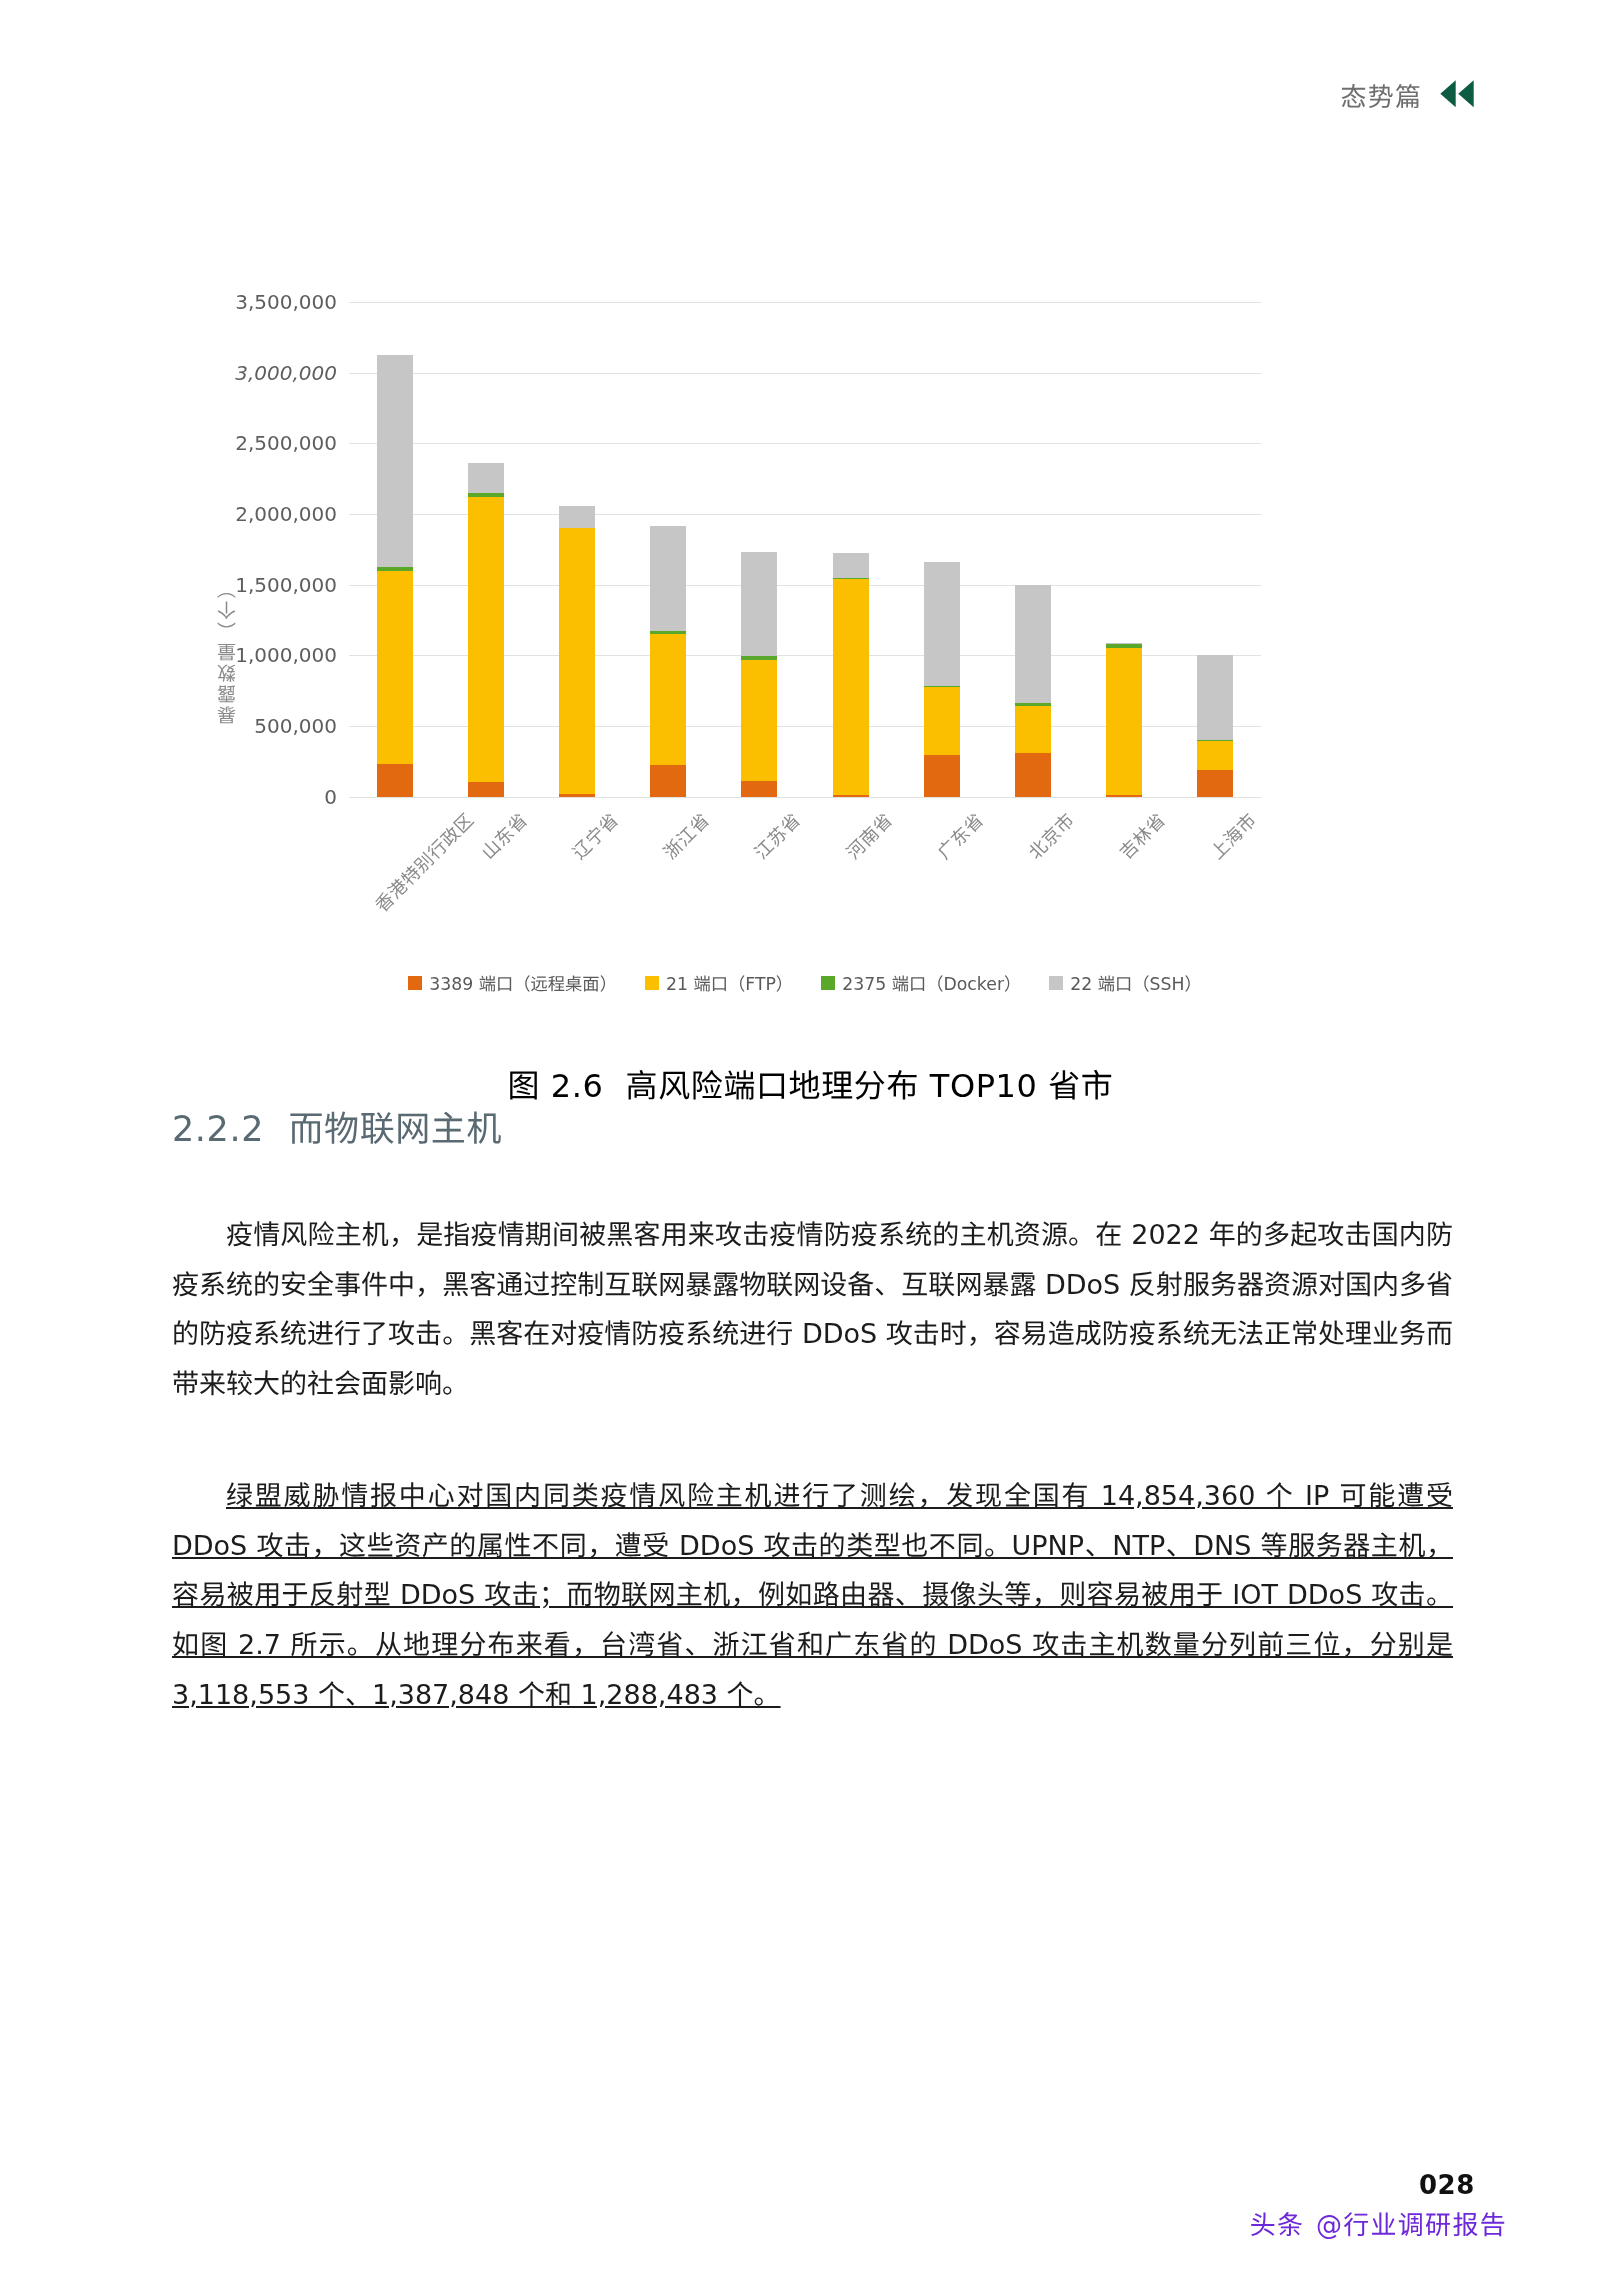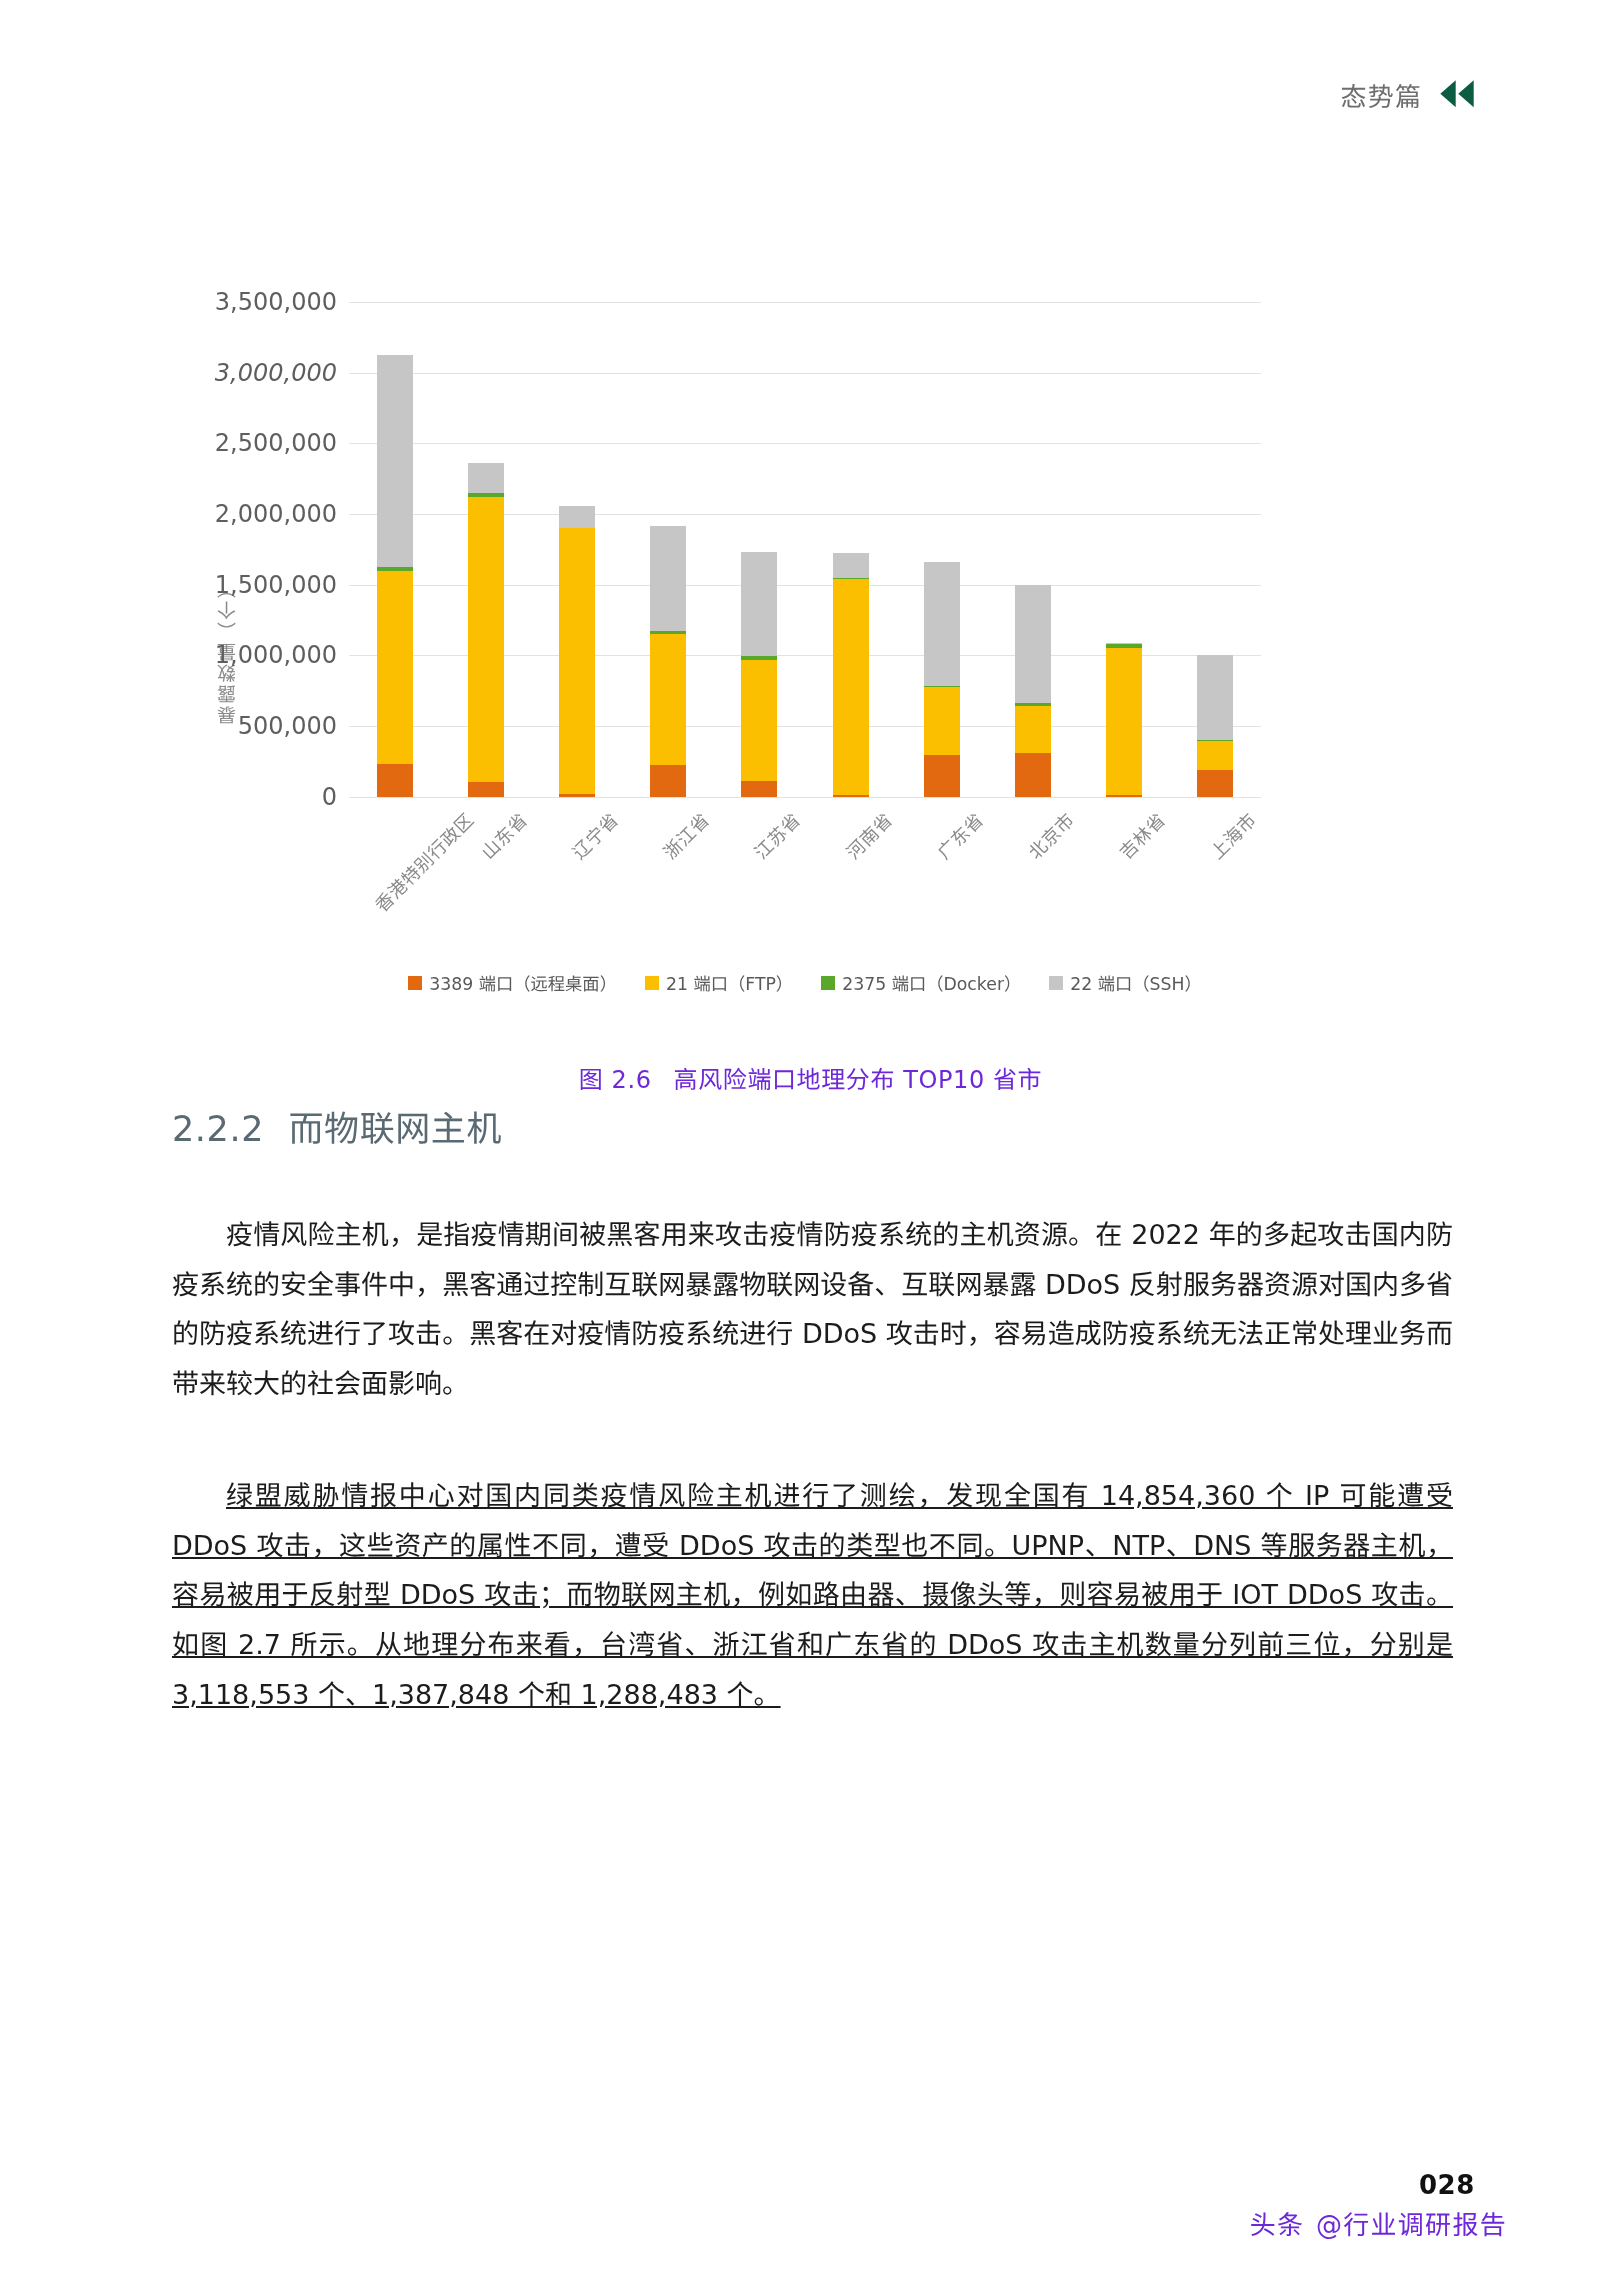--- a/index.html
+++ b/index.html
@@ -40,21 +40,21 @@
   .plot{
     position:absolute;left:181px;top:0px;
     width:912px;height:495px;
   }
   .gridline{
     position:absolute;left:0;width:912px;height:1.3px;background:#e2e2e2;
   }
   .ytick{
     position:absolute;right:924px;
     transform:translateY(-50%);
-    font-size:24px;color:#5e5e5e;white-space:nowrap;
+    font-size:20px;color:#5e5e5e;white-space:nowrap;
     font-family:"DejaVu Sans","Liberation Sans",sans-serif;
   }
 
   .bars{
     position:absolute;left:0;bottom:0;width:912px;height:495px;
     display:flex;align-items:flex-end;
   }
   .bar-slot{
     flex:1 1 0;height:100%;
     display:flex;align-items:flex-end;justify-content:center;
@@ -82,21 +82,21 @@
   }
   .legend-item{display:flex;align-items:center;gap:7px;}
   .swatch{width:14px;height:14px;display:block;}
   .legend-text{
     font-size:17.3px;color:#5a5a5a;white-space:nowrap;
     font-family:"DejaVu Sans","Liberation Sans",sans-serif;
   }
 
   .fig-caption{
     position:absolute;left:0;top:758px;width:1285px;
-    text-align:center;font-size:24px;color:#6d28d9;letter-spacing:0.6px;
+    text-align:center;font-size:32px;color:#000000;letter-spacing:0.6px;
     font-family:"DejaVu Sans","Liberation Sans",sans-serif;
   }
   .fig-caption .gap{display:inline-block;width:22px;}
 
   
   .section-heading{
     position:absolute;left:172px;top:1100px;
     font-size:35px;color:#5a6a72;letter-spacing:0.6px;font-weight:400;
     font-family:"DejaVu Sans","Liberation Sans",sans-serif;
   }

